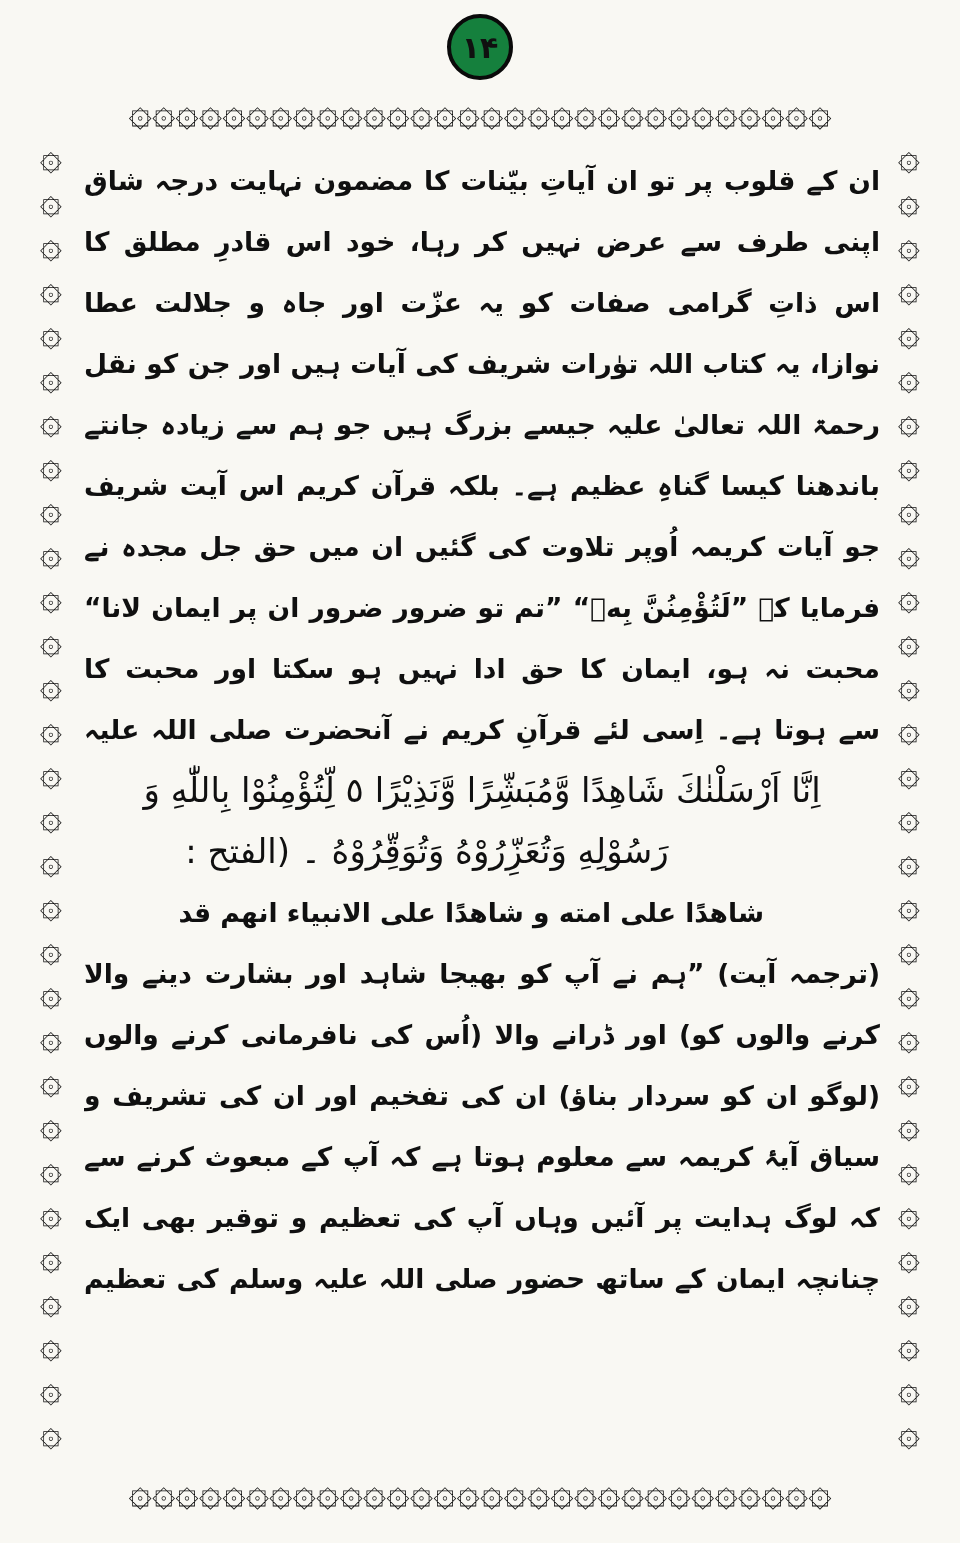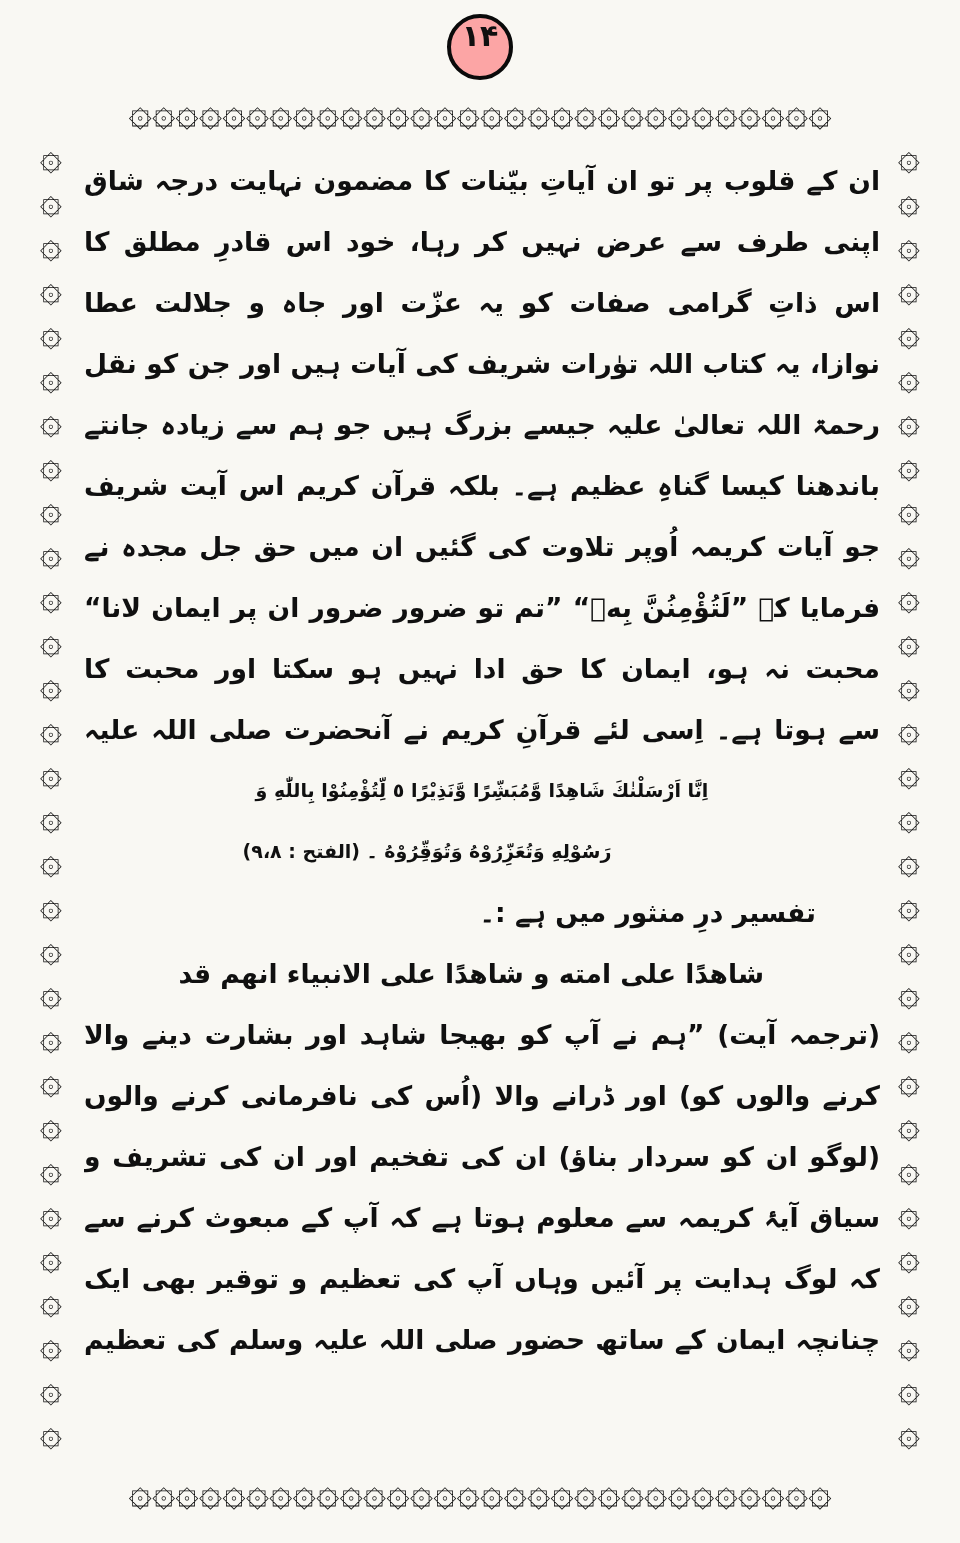--- a/index.html
+++ b/index.html
@@ -6,22 +6,22 @@
   body{
     width:960px;height:1543px;position:relative;overflow:hidden;
     background:#f9f8f3;
     font-family:"DejaVu Sans",sans-serif;
     color:#101010;
   }
   
   .page-num{
     position:absolute;top:14px;left:50%;transform:translateX(-50%);
     width:58px;height:58px;border:4px solid #0a0a0a;border-radius:50%;
-    display:flex;justify-content:center;
-    font-size:30px;font-weight:700;background:#fca5a5;
+    display:flex;align-items:center;justify-content:center;
+    font-size:30px;font-weight:700;background:#15803d;
   }
   
   .frame-h{
     position:absolute;left:28px;right:28px;height:50px;overflow:hidden;
     white-space:nowrap;text-align:center;font-size:40px;line-height:50px;
     color:#0b0b0b;letter-spacing:0px;user-select:none;
   }
   .frame-top{top:86px;}
   .frame-bottom{top:1466px;}
   .frame-v{
@@ -40,21 +40,21 @@
   .line{
     font-size:26.5px;font-weight:600;line-height:61px;height:61px;
     overflow:hidden;
   }
   .j{text-align:justify;text-align-last:justify;}
   .r{text-align:right;padding-right:6px;}
   .c{text-align:center;}
   .cl{text-align:center;padding-right:200px;padding-left:90px;}
   .ri{text-align:right;padding-right:64px;}
   .ri2{text-align:right;padding-right:116px;}
-  .ar{font-size:19px;font-weight:700;}
+  .ar{font-size:34px;font-weight:400;}
 </style>
 </head>
 <body>
 
 <div class="page-num">
   <span>۱۴</span>
 </div>
 
 <div class="frame-h frame-top">۞۞۞۞۞۞۞۞۞۞۞۞۞۞۞۞۞۞۞۞۞۞۞۞۞۞۞۞۞۞</div>
 <div class="frame-h frame-bottom">۞۞۞۞۞۞۞۞۞۞۞۞۞۞۞۞۞۞۞۞۞۞۞۞۞۞۞۞۞۞</div>
@@ -67,21 +67,20 @@
     <div class="line j">اس ذاتِ گرامی صفات کو یہ عزّت اور جاہ و جلالت عطا فرمائی اور اپنے کرم خاص سے</div>
     <div class="line j">نوازا، یہ کتاب اللہ توٰرات شریف کی آیات ہیں اور جن کو نقل کرنے والے علّامہ فاسی</div>
     <div class="line j">رحمۃ اللہ تعالیٰ علیہ جیسے بزرگ ہیں جو ہم سے زیادہ جانتے ہیں کہ اللہ تعالیٰ پر بہتان</div>
     <div class="line j">باندھنا کیسا گناہِ عظیم ہے۔ بلکہ قرآن کریم اس آیت شریف میں یہ مضمون موجود ہے۔</div>
     <div class="line j">جو آیات کریمہ اُوپر تلاوت کی گئیں ان میں حق جل مجدہ نے انبیاء کرام سے</div>
     <div class="line j">فرمایا کہ ”لَتُؤْمِنُنَّ بِهٖ“ ”تم تو ضرور ضرور ان پر ایمان لانا“ جب تک دل میں</div>
     <div class="line j">محبت نہ ہو، ایمان کا حق ادا نہیں ہو سکتا اور محبت کا اظہار محبوب کی توقیر و تعظیم</div>
     <div class="line j">سے ہوتا ہے۔ اِسی لئے قرآنِ کریم نے آنحضرت صلی اللہ علیہ وسلم کی توقیر و تعظیم کیلئے</div>
     <div class="line c ar">اِنَّا اَرْسَلْنٰكَ شَاهِدًا وَّمُبَشِّرًا وَّنَذِيْرًا ٥ لِّتُؤْمِنُوْا بِاللّٰهِ وَ</div>
     <div class="line cl ar">رَسُوْلِهِ وَتُعَزِّرُوْهُ وَتُوَقِّرُوْهُ ۔ (الفتح : ۹،۸)</div>
-    <div class="line ri">تفسیر درِ منثور میں ہے :۔</div>
     <div class="line ri2">شاهدًا علی امته و شاهدًا علی الانبياء انهم قد جلالت۔</div>
     <div class="line j">(ترجمہ آیت) ”ہم نے آپ کو بھیجا شاہد اور بشارت دینے والا (اللہ کی اطاعت</div>
     <div class="line j">کرنے والوں کو) اور ڈرانے والا (اُس کی نافرمانی کرنے والوں کو)</div>
     <div class="line j">(لوگو ان کو سردار بناؤ) ان کی تفخیم اور ان کی تشریف و تعظیم کرو“،</div>
     <div class="line j">سیاق آیۂ کریمہ سے معلوم ہوتا ہے کہ آپ کے مبعوث کرنے سے جہاں یہ مقصود ہے</div>
     <div class="line j">کہ لوگ ہدایت پر آئیں وہاں آپ کی تعظیم و توقیر بھی ایک مقصودِ اصلی ہے۔</div>
     <div class="line j">چنانچہ ایمان کے ساتھ حضور صلی اللہ علیہ وسلم کی تعظیم و توقیر کرنا لازم کے تحت بیان</div>
   </div>
 
 </body></html>

